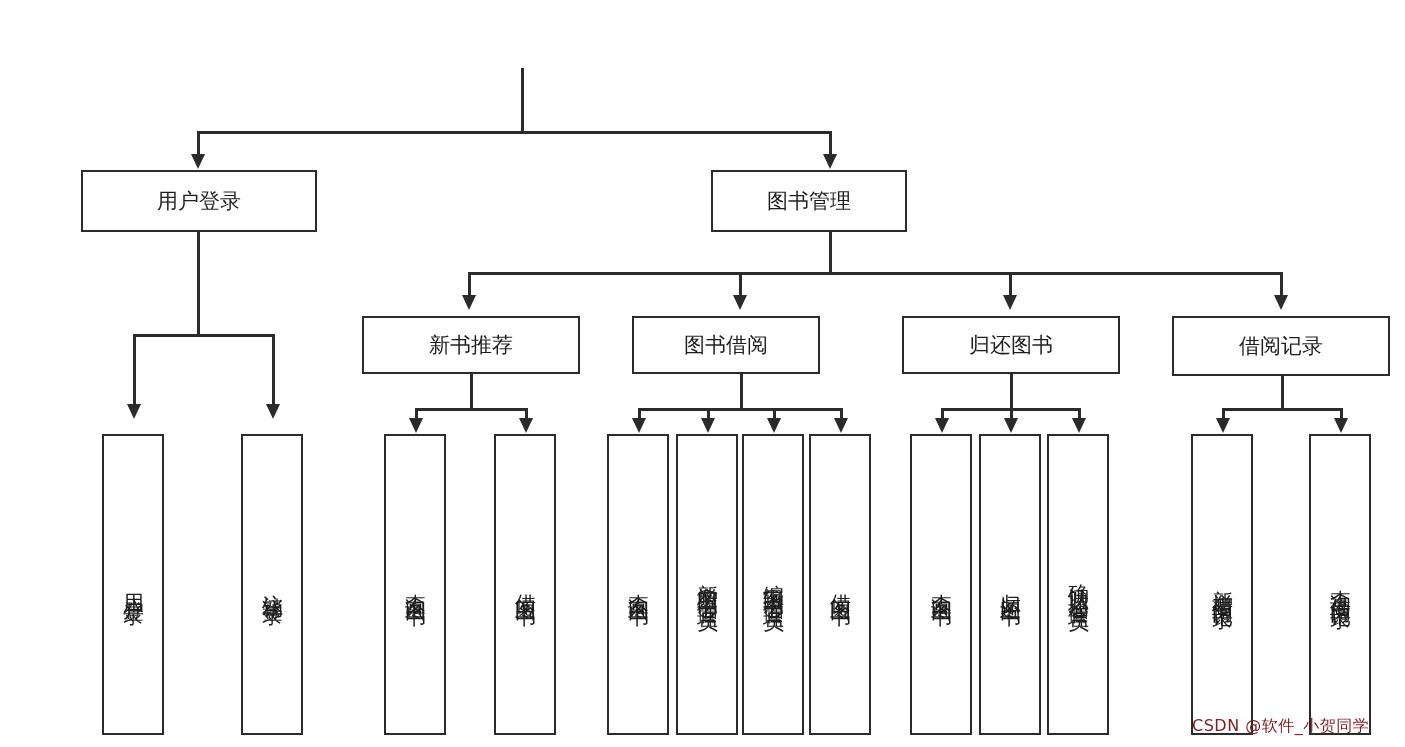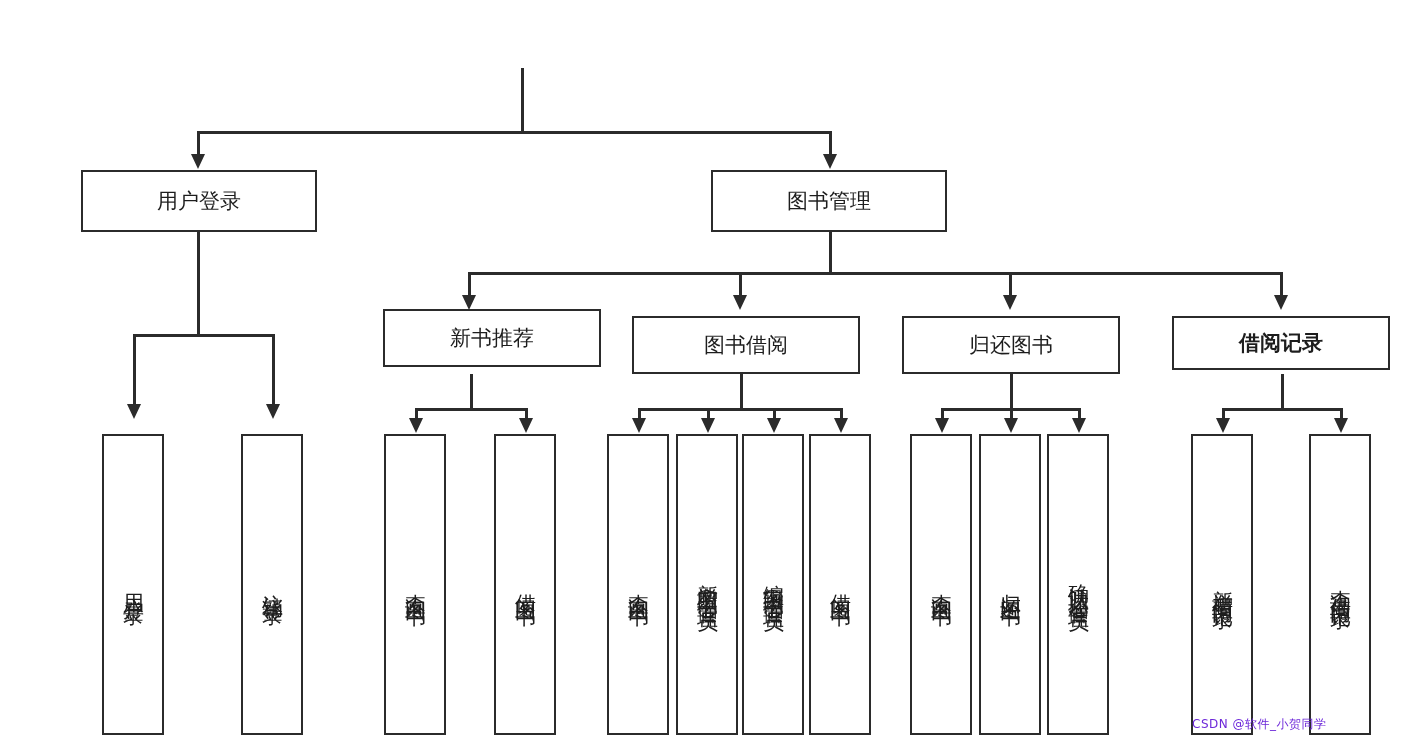--- a/index.html
+++ b/index.html
@@ -62,22 +62,22 @@
     position:absolute;
     width:0;height:0;
     border-left:7.5px solid transparent;
     border-right:7.5px solid transparent;
     border-top:15px solid #2b2b2b;
   }
 
   
   #watermark{
     position:absolute;
-    font-size:12px;
-    color:#6d28d9;
+    font-size:16px;
+    color:#7f1d1d;
     white-space:nowrap;
     letter-spacing:0.5px;
     pointer-events:none;
   }
 </style>
 </head>
 <body>
 
 <div id="canvas">
 
@@ -87,21 +87,21 @@
   <div class="hline" style="left:197px;top:131px;width:634px;"></div>
 
   <div class="vline" style="left:197px;top:131px;height:25px;"></div>
   <div class="arrow" style="left:191px;top:154px;"></div>
   <div class="vline" style="left:829px;top:131px;height:25px;"></div>
   <div class="arrow" style="left:823px;top:154px;"></div>
 
   <div class="node lvl2" style="left:81px;top:170px;width:236px;height:62px;">
     <span>用户登录</span>
   </div>
-  <div class="node lvl2" style="left:711px;top:170px;width:236px;height:62px;">
+  <div class="node lvl2" style="left:711px;top:170px;width:196px;height:62px;">
     <span>图书管理</span>
   </div>
 
   <div class="vline" style="left:197px;top:232px;height:104px;"></div>
   <div class="hline" style="left:133px;top:334px;width:141px;"></div>
   <div class="vline" style="left:133px;top:334px;height:72px;"></div>
   <div class="arrow" style="left:127px;top:404px;"></div>
   <div class="vline" style="left:272px;top:334px;height:72px;"></div>
   <div class="arrow" style="left:266px;top:404px;"></div>
 
@@ -109,30 +109,30 @@
   <div class="hline" style="left:468px;top:272px;width:812px;"></div>
   <div class="vline" style="left:468px;top:272px;height:25px;"></div>
   <div class="arrow" style="left:462px;top:295px;"></div>
   <div class="vline" style="left:739px;top:272px;height:25px;"></div>
   <div class="arrow" style="left:733px;top:295px;"></div>
   <div class="vline" style="left:1009px;top:272px;height:25px;"></div>
   <div class="arrow" style="left:1003px;top:295px;"></div>
   <div class="vline" style="left:1280px;top:272px;height:25px;"></div>
   <div class="arrow" style="left:1274px;top:295px;"></div>
 
-  <div class="node lvl3" style="left:362px;top:309px;width:218px;height:58px;margin-left:21px;">
+  <div class="node lvl3" style="left:362px;top:316px;width:218px;height:58px;">
     <span>新书推荐</span>
   </div>
-  <div class="node lvl3" style="left:632px;top:316px;width:228px;height:58px;">
+  <div class="node lvl3" style="left:632px;top:316px;width:188px;height:58px;">
     <span>图书借阅</span>
   </div>
   <div class="node lvl3" style="left:902px;top:316px;width:218px;height:58px;">
     <span>归还图书</span>
   </div>
-  <div class="node lvl3" style="left:1172px;top:316px;width:218px;height:54px;font-weight:bold;">
+  <div class="node lvl3" style="left:1172px;top:316px;width:218px;height:60px;">
     <span>借阅记录</span>
   </div>
 
   <div class="vline" style="left:470px;top:374px;height:36px;"></div>
   <div class="hline" style="left:415px;top:408px;width:112px;"></div>
   <div class="vline" style="left:415px;top:408px;height:12px;"></div>
   <div class="arrow" style="left:409px;top:418px;"></div>
   <div class="vline" style="left:525px;top:408px;height:12px;"></div>
   <div class="arrow" style="left:519px;top:418px;"></div>
 

